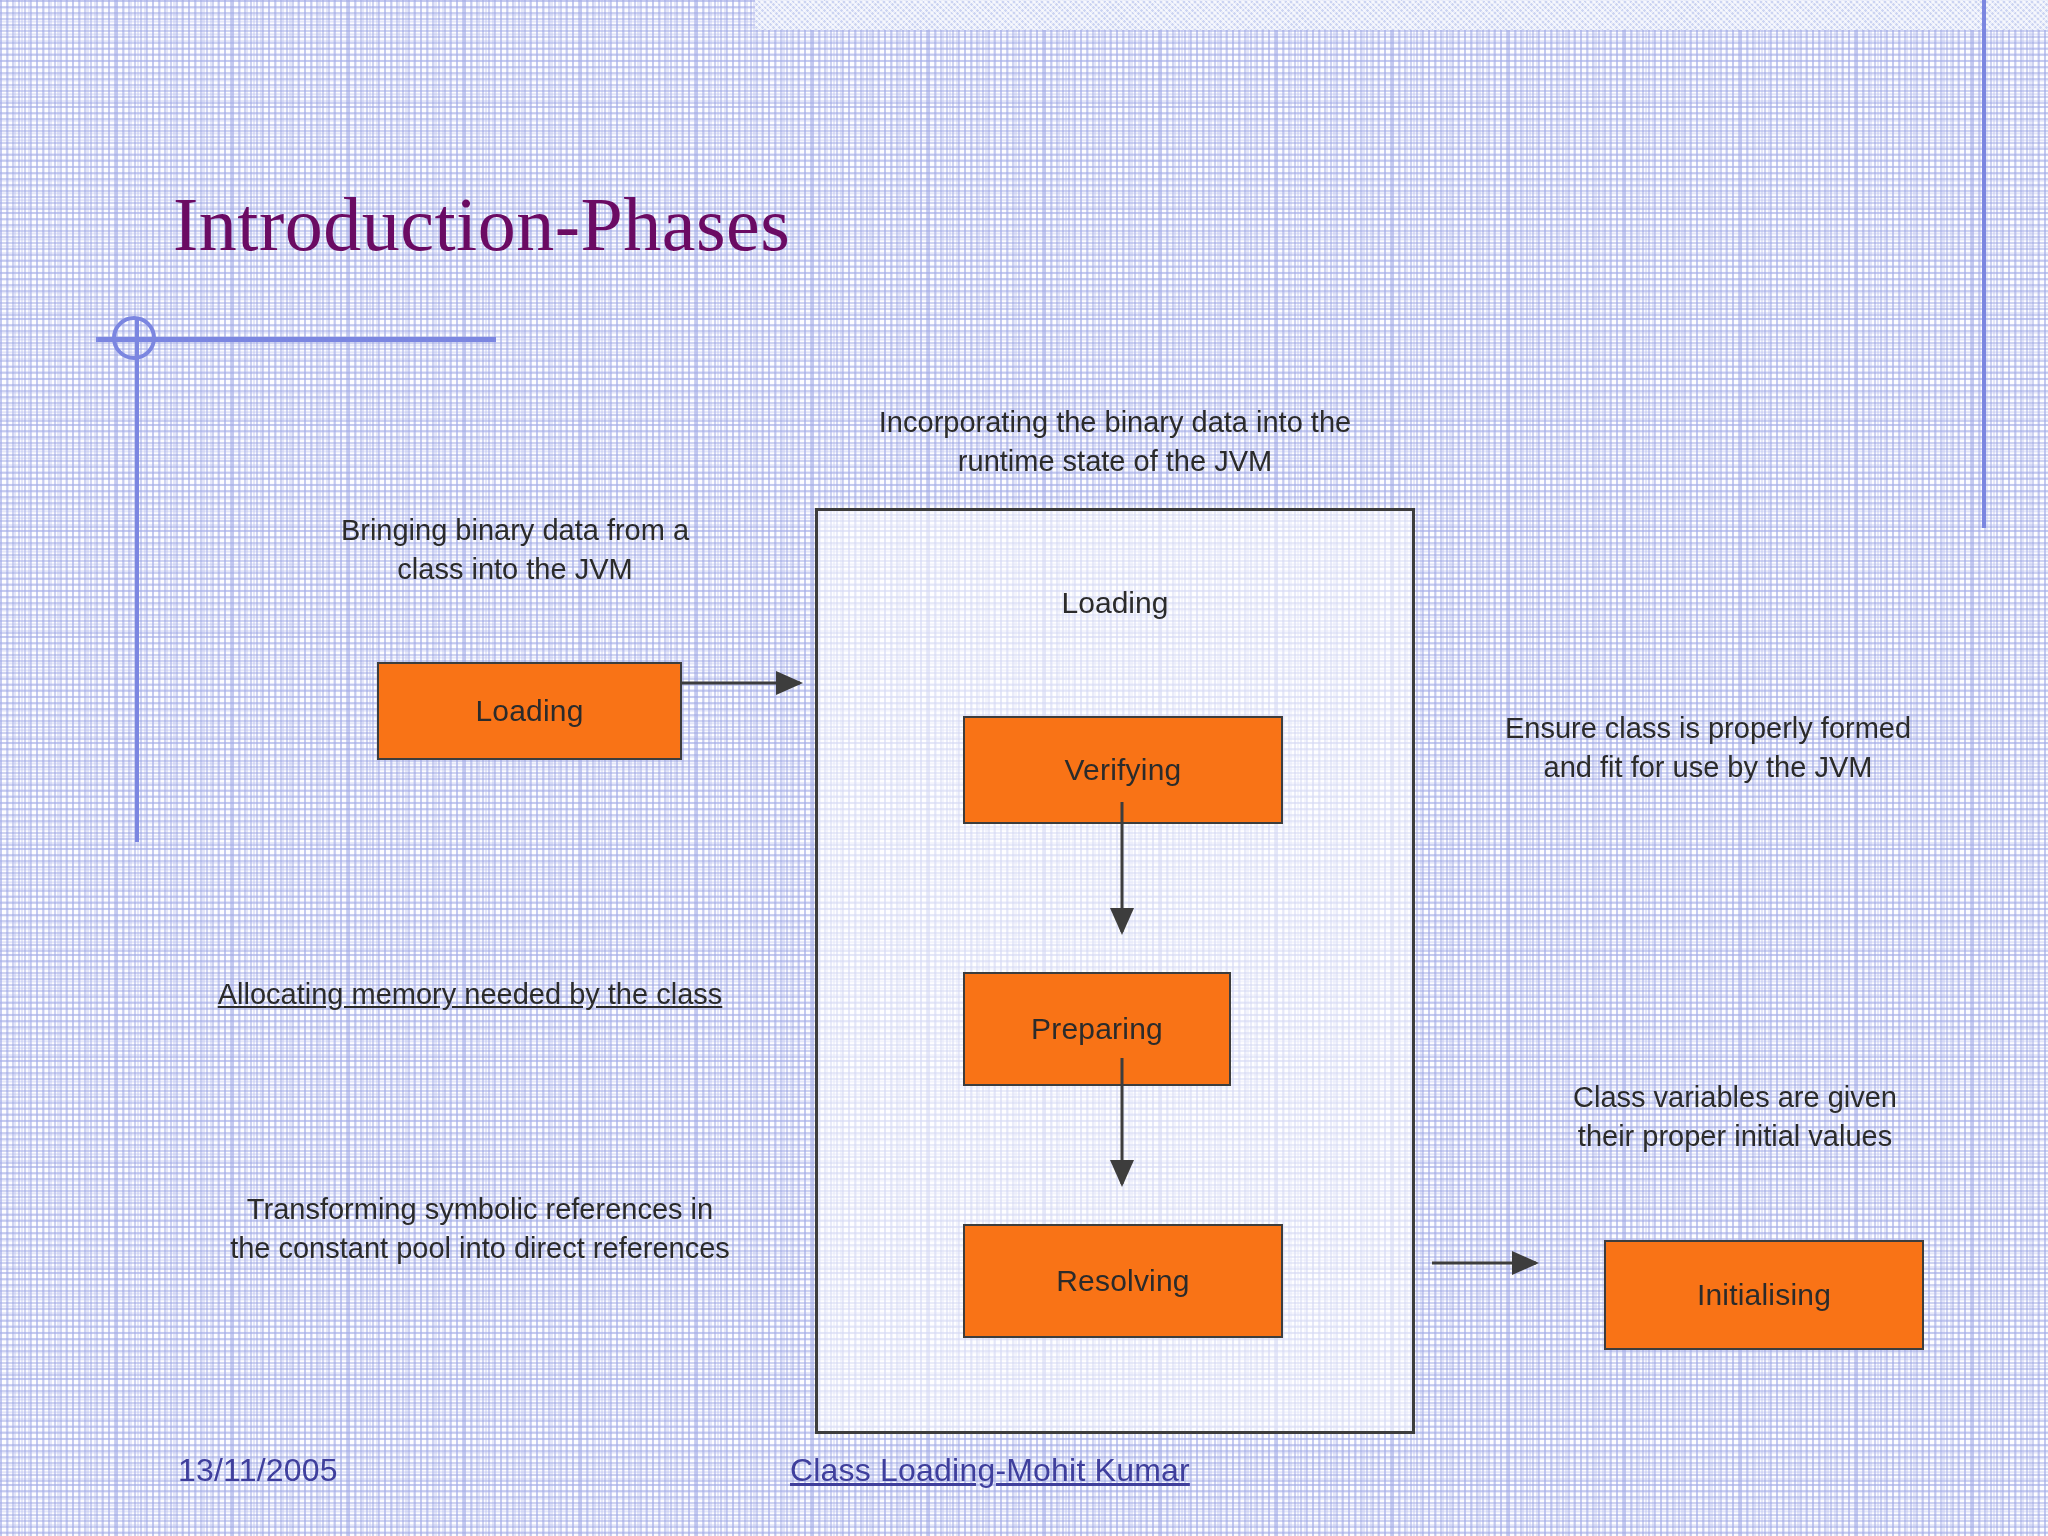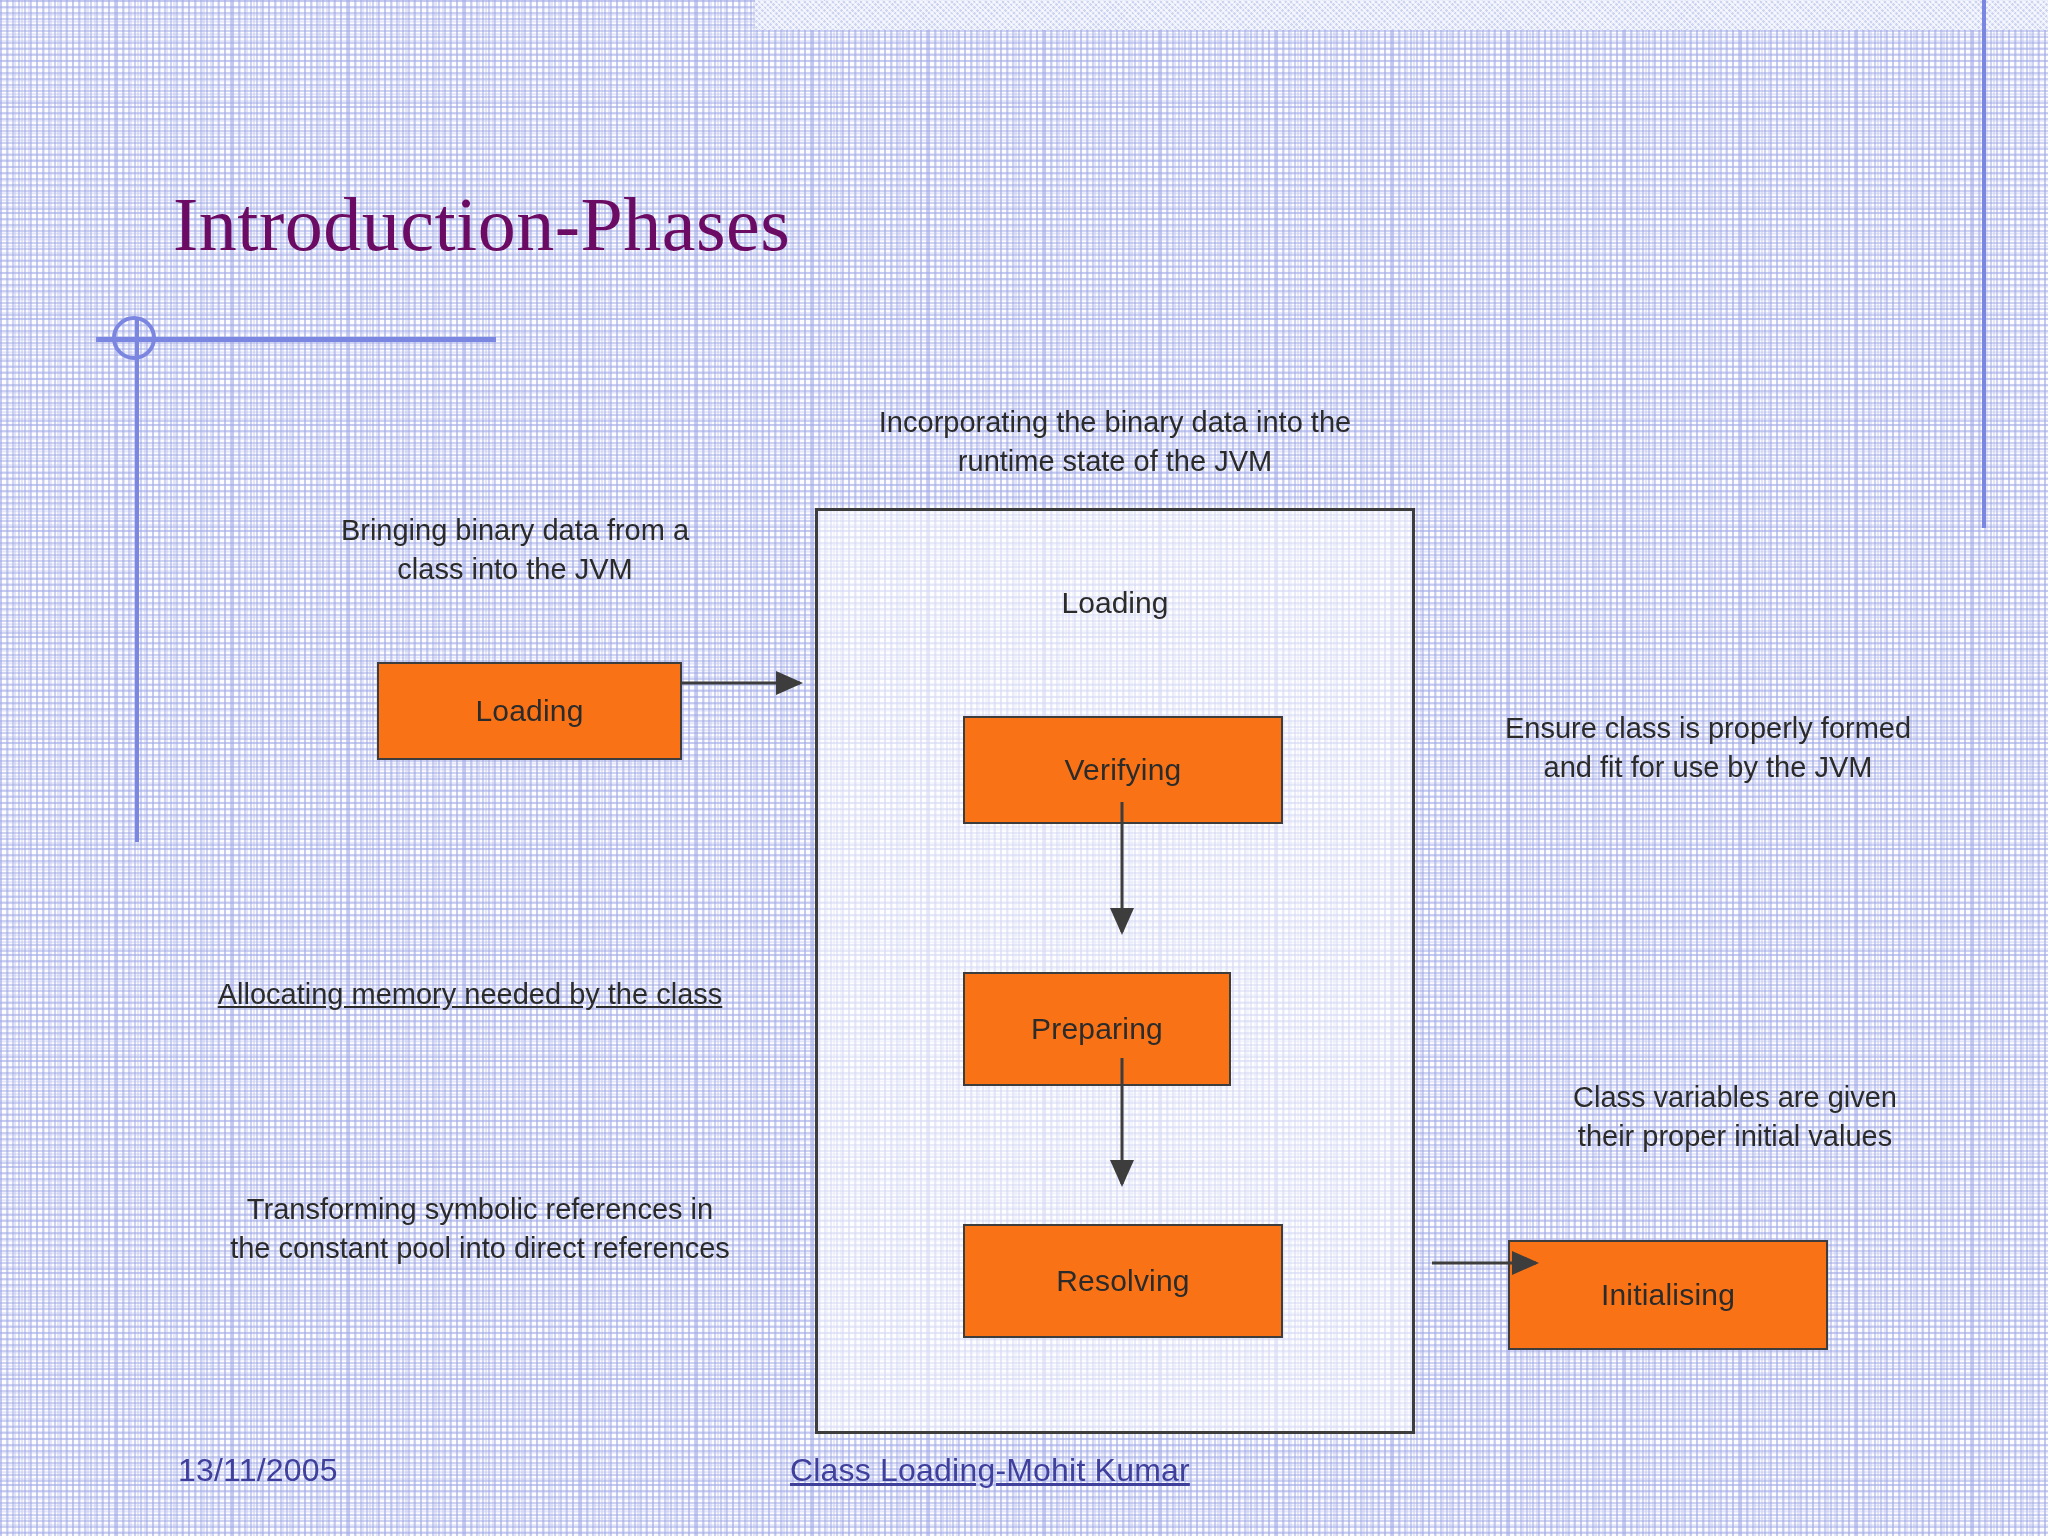--- a/index.html
+++ b/index.html
@@ -218,21 +218,21 @@
   <div class="note" style="left:130px; top:975px; width:680px;text-decoration:underline;">Allocating memory needed by the class</div>
 
   <div class="box" style="left:963px; top:1196px; width:320px; height:114px;">Resolving</div>
 
   <div class="note" style="left:140px; top:1190px; width:680px;">Transforming symbolic references in
 the constant pool into direct references</div>
 
   <div class="note" style="left:1510px; top:1078px; width:450px;">Class variables are given
 their proper initial values</div>
 
-  <div class="box" style="left:1508px; top:1212px; width:320px; height:110px;">Initialising</div>
+  <div class="box" style="left:1604px; top:1212px; width:320px; height:110px;">Initialising</div>
 
   <svg class="connectors" width="2048" height="1536">
     <defs>
       <marker id="arrowhead" markerWidth="9" markerHeight="8" refX="8" refY="4" orient="auto" markerUnits="strokeWidth">
         <path d="M0,0 L9,4 L0,8 z" fill="#3d3d3d"></path>
       </marker>
     </defs>
 
     <line x1="682" y1="683" x2="800" y2="683" stroke="#3d3d3d" stroke-width="3" marker-end="url(#arrowhead)"></line>
 

